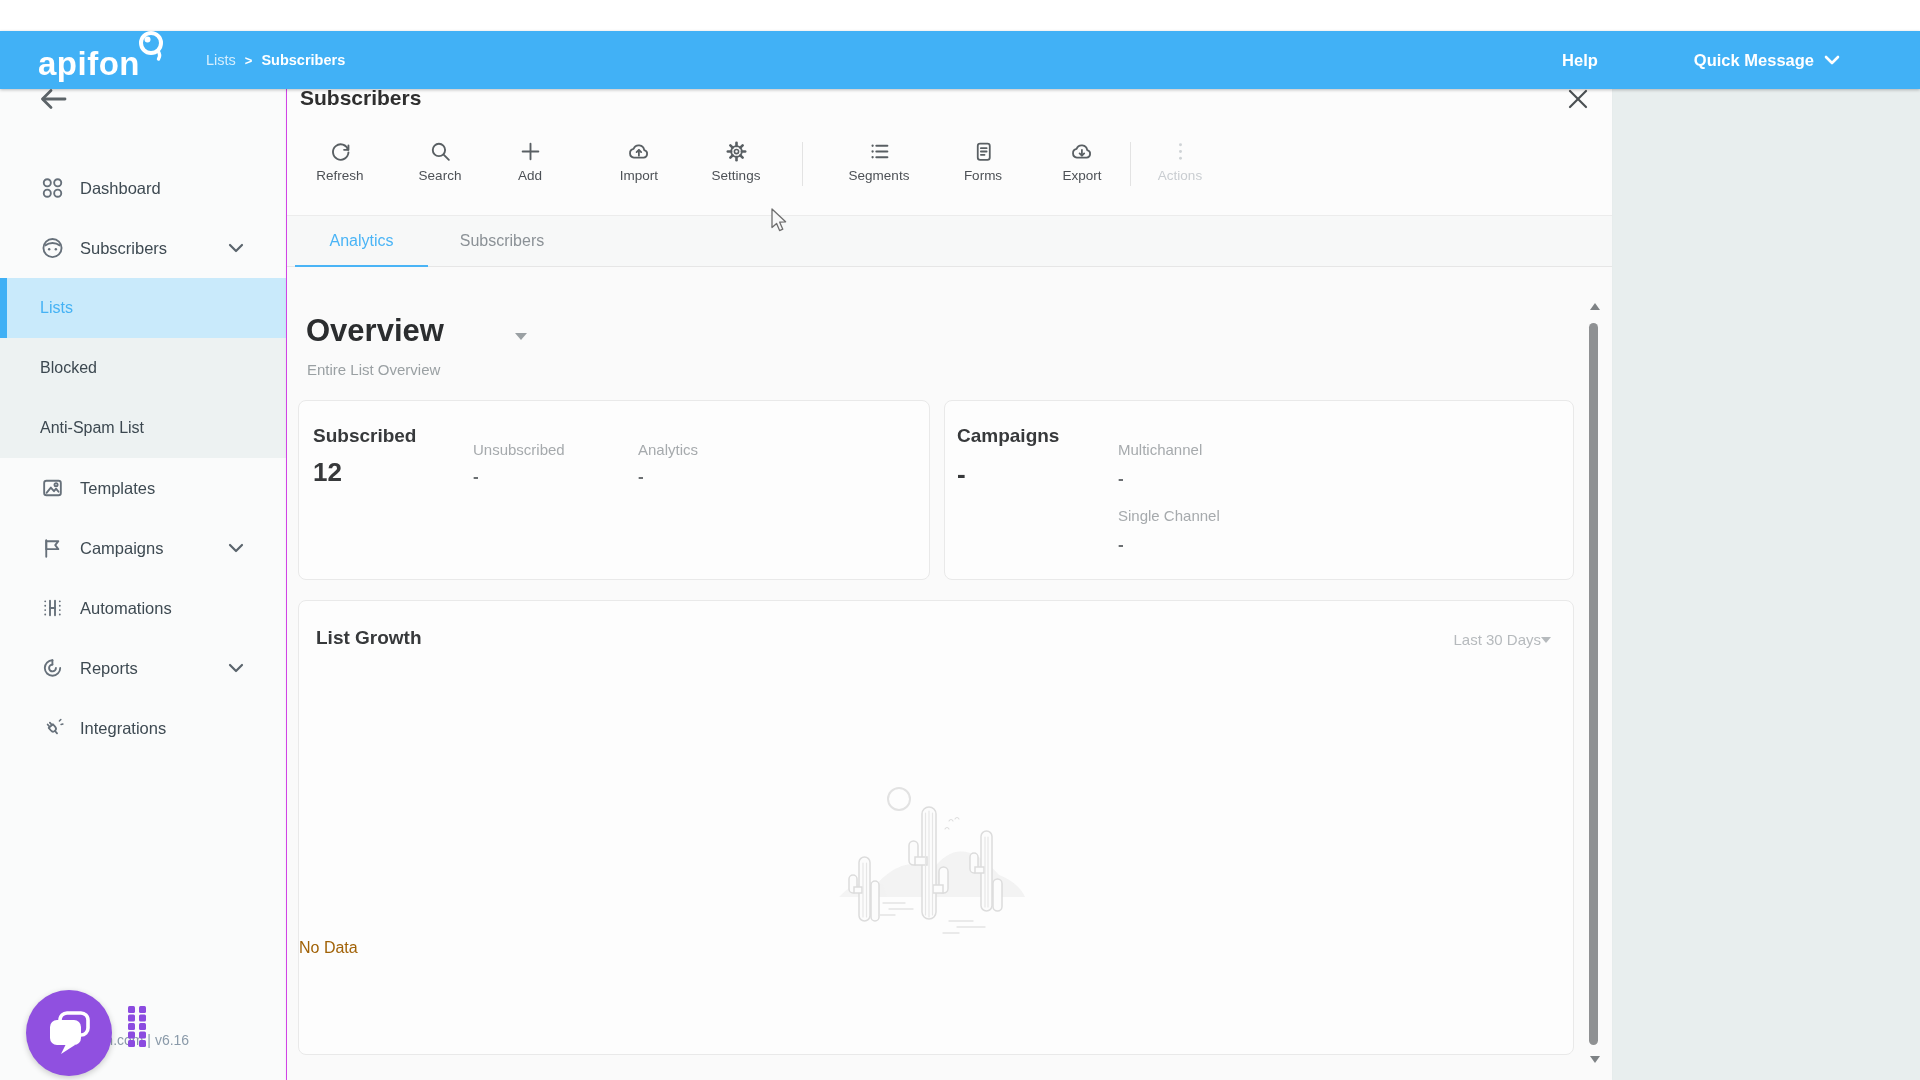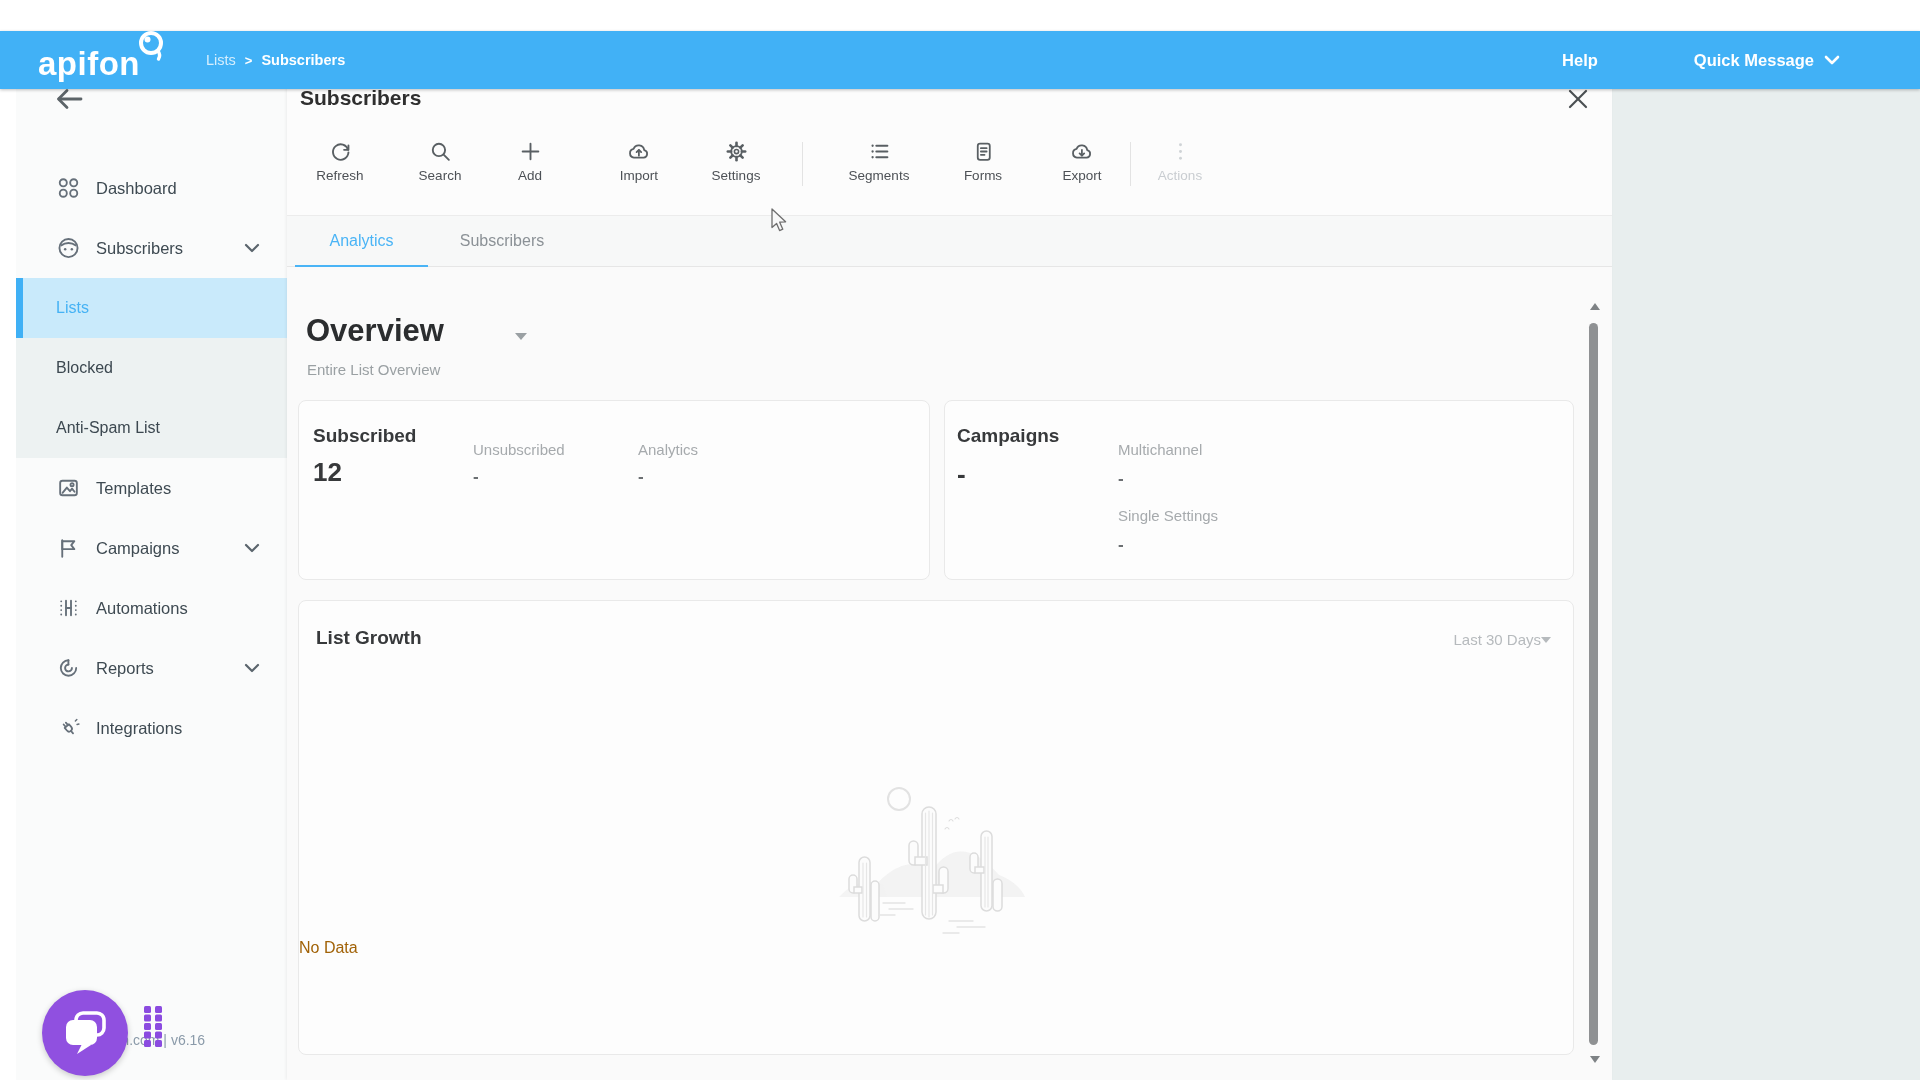--- a/index.html
+++ b/index.html
@@ -18,21 +18,21 @@
   .crumb-root { color:rgba(255,255,255,.78); }
   .crumb-sep { color:#fff; font-weight:700; margin:0 9px; font-size:13px; }
   .crumb-cur { color:#fff; font-weight:700; }
   .topbar-spacer { flex:1; }
   .help { color:#fff; font-size:16.5px; font-weight:600; margin-right:96px; cursor:pointer;}
   .quick-msg { display:flex; align-items:center; gap:10px; color:#fff; font-size:16.5px;
                font-weight:700; margin-right:80px; cursor:pointer; }
 
   
   .sidebar { position:absolute; left:0; top:58px; width:287px; height:1022px;
-             background:#fafbfb; border-right:5px solid #d946ef; z-index:10;margin-left:16px; }
+             background:#fafbfb; border-right:1px solid #d946ef; z-index:10; }
   .back-arrow { position:absolute; left:36px; top:26px; cursor:pointer; }
   .nav { position:absolute; left:0; top:100px; width:100%; }
   .nav-row { position:relative; height:60px; display:flex; align-items:center; cursor:pointer; }
   .nav-row .nico { position:absolute; left:40px; top:50%; transform:translateY(-50%); }
   .nav-label { position:absolute; left:80px; font-size:16.5px; color:#3e4a52; }
   .chev { position:absolute; left:228px; top:50%; transform:translateY(-50%); }
   .sub-row { background:#edf2f2;text-align:right; }
   .sub-label { position:absolute; left:40px; font-size:16px; color:#3c4850; }
   .row-active { background:#c9eafb; }
   .row-active .sub-label { color:#45b2f4; }
@@ -441,21 +441,21 @@
         <div class="stat-value" style="left:174px; top:66px">-</div>
         <div class="stat-label" style="left:339px; top:40px">Analytics</div>
         <div class="stat-value" style="left:339px; top:66px">-</div>
       </div>
 
       <div class="card card-stats-right">
         <div class="stat-primary-label" style="left:12px; top:24px">Campaigns</div>
         <div class="stat-primary-value" style="left:12px; top:58px">-</div>
         <div class="stat-label" style="left:173px; top:40px">Multichannel</div>
         <div class="stat-value" style="left:173px; top:68px">-</div>
-        <div class="stat-label" style="left:173px; top:106px">Single Settings</div>
+        <div class="stat-label" style="left:173px; top:106px">Single Channel</div>
         <div class="stat-value" style="left:173px; top:134px">-</div>
       </div>
 
       <div class="card card-growth">
         <div class="growth-title">List Growth</div>
         <div class="range-select">
           <span>Last 30 Days</span>
           <span class="range-caret"></span>
         </div>
 

